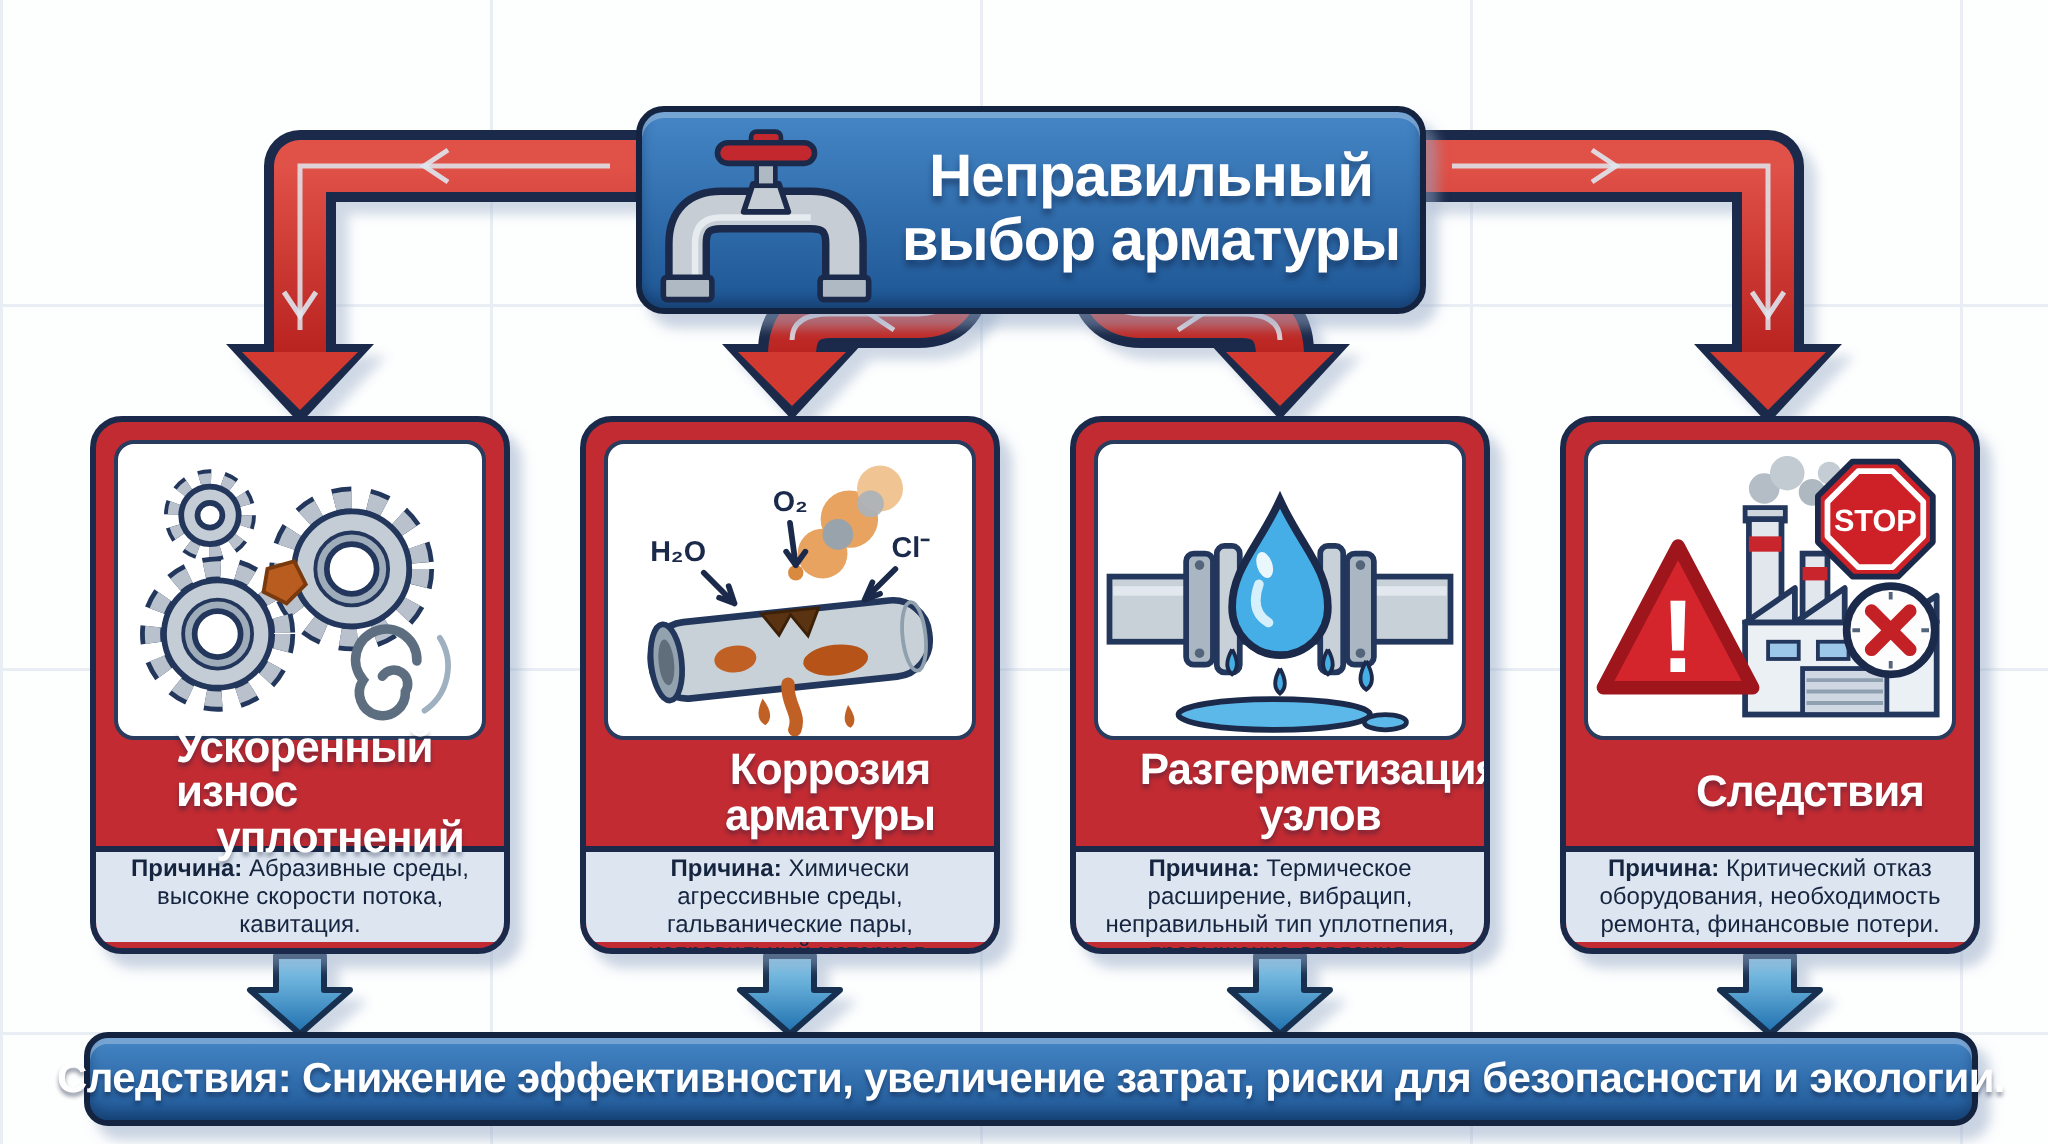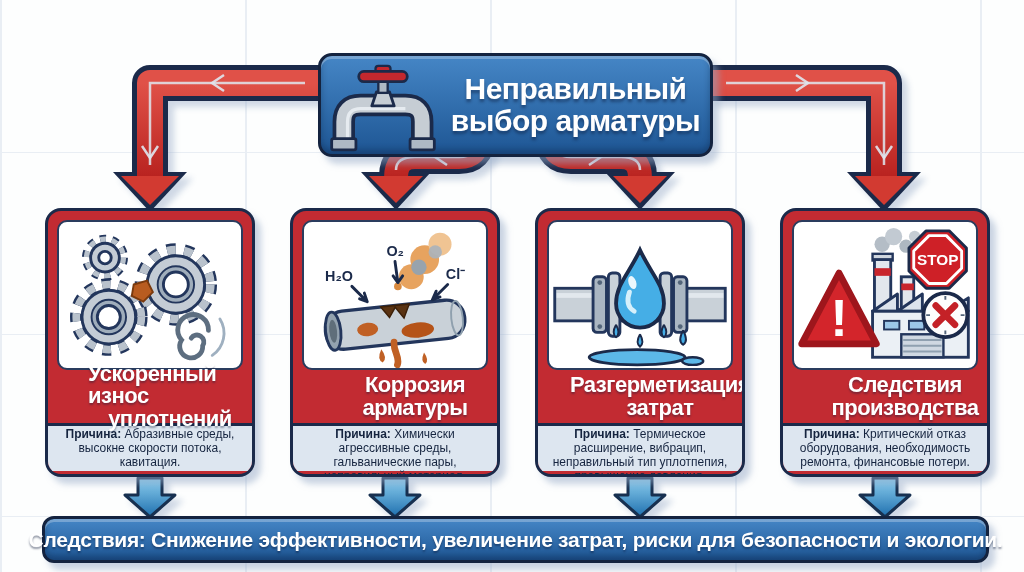--- a/index.html
+++ b/index.html
@@ -203,21 +203,21 @@
         <path d="M 70,106 q -5,9 0,13 q 5,-4 0,-13" fill="#45aee6" stroke="#1b2a4a" stroke-width="2"></path>
         <path d="M 120,106 q -5,9 0,13 q 5,-4 0,-13" fill="#45aee6" stroke="#1b2a4a" stroke-width="2"></path>
         <path d="M 95,116 q -5,9 0,13 q 5,-4 0,-13" fill="#45aee6" stroke="#1b2a4a" stroke-width="2"></path>
         <path d="M 140,112 q -6,11 0,15 q 6,-4 0,-15" fill="#45aee6" stroke="#1b2a4a" stroke-width="2"></path>
         <ellipse cx="92" cy="140" rx="50" ry="8" fill="#5cb8e8" stroke="#1b2a4a" stroke-width="3"></ellipse>
         <ellipse cx="150" cy="144" rx="11" ry="4" fill="#5cb8e8" stroke="#1b2a4a" stroke-width="2.5"></ellipse>
       </svg>
     </div>
     <div class="card-title">
       <span>Разгерметизация</span>
-      <span>затрат</span>
+      <span>узлов</span>
     </div>
     <div class="card-cause">
       <span class="cause-label">Причина:</span>
       <span>Термическое расширение, вибрацип, неправильный тип уплотпепия, превышение давления.</span>
     </div>
   </div>
 
   <div class="card" style="left:780px">
     <div class="card-illus">
       <svg viewBox="0 0 190 150" preserveAspectRatio="xMidYMid meet">
@@ -250,21 +250,20 @@
           <path d="M 148,86 L 168,106 M 168,86 L 148,106" stroke="#c42127" stroke-width="7" stroke-linecap="round"></path>
         </g>
         <g>
           <path d="M 47,52 L 86,126 L 8,126 Z" fill="#d3252b" stroke="#9e161c" stroke-width="7" stroke-linejoin="round"></path>
           <text x="47" y="118" font-size="54" font-weight="bold" fill="#ffffff" text-anchor="middle">!</text>
         </g>
       </svg>
     </div>
     <div class="card-title">
       <span>Следствия</span>
-      <span>производства</span>
     </div>
     <div class="card-cause">
       <span class="cause-label">Причина:</span>
       <span>Критический отказ оборудования, необходимость ремонта, финансовые потери.</span>
     </div>
   </div>
 
   <div class="box-blue footer">
     <div class="footer-text">Следствия: Снижение эффективности, увеличение затрат, риски для безопасности и экологии.</div>
   </div>

